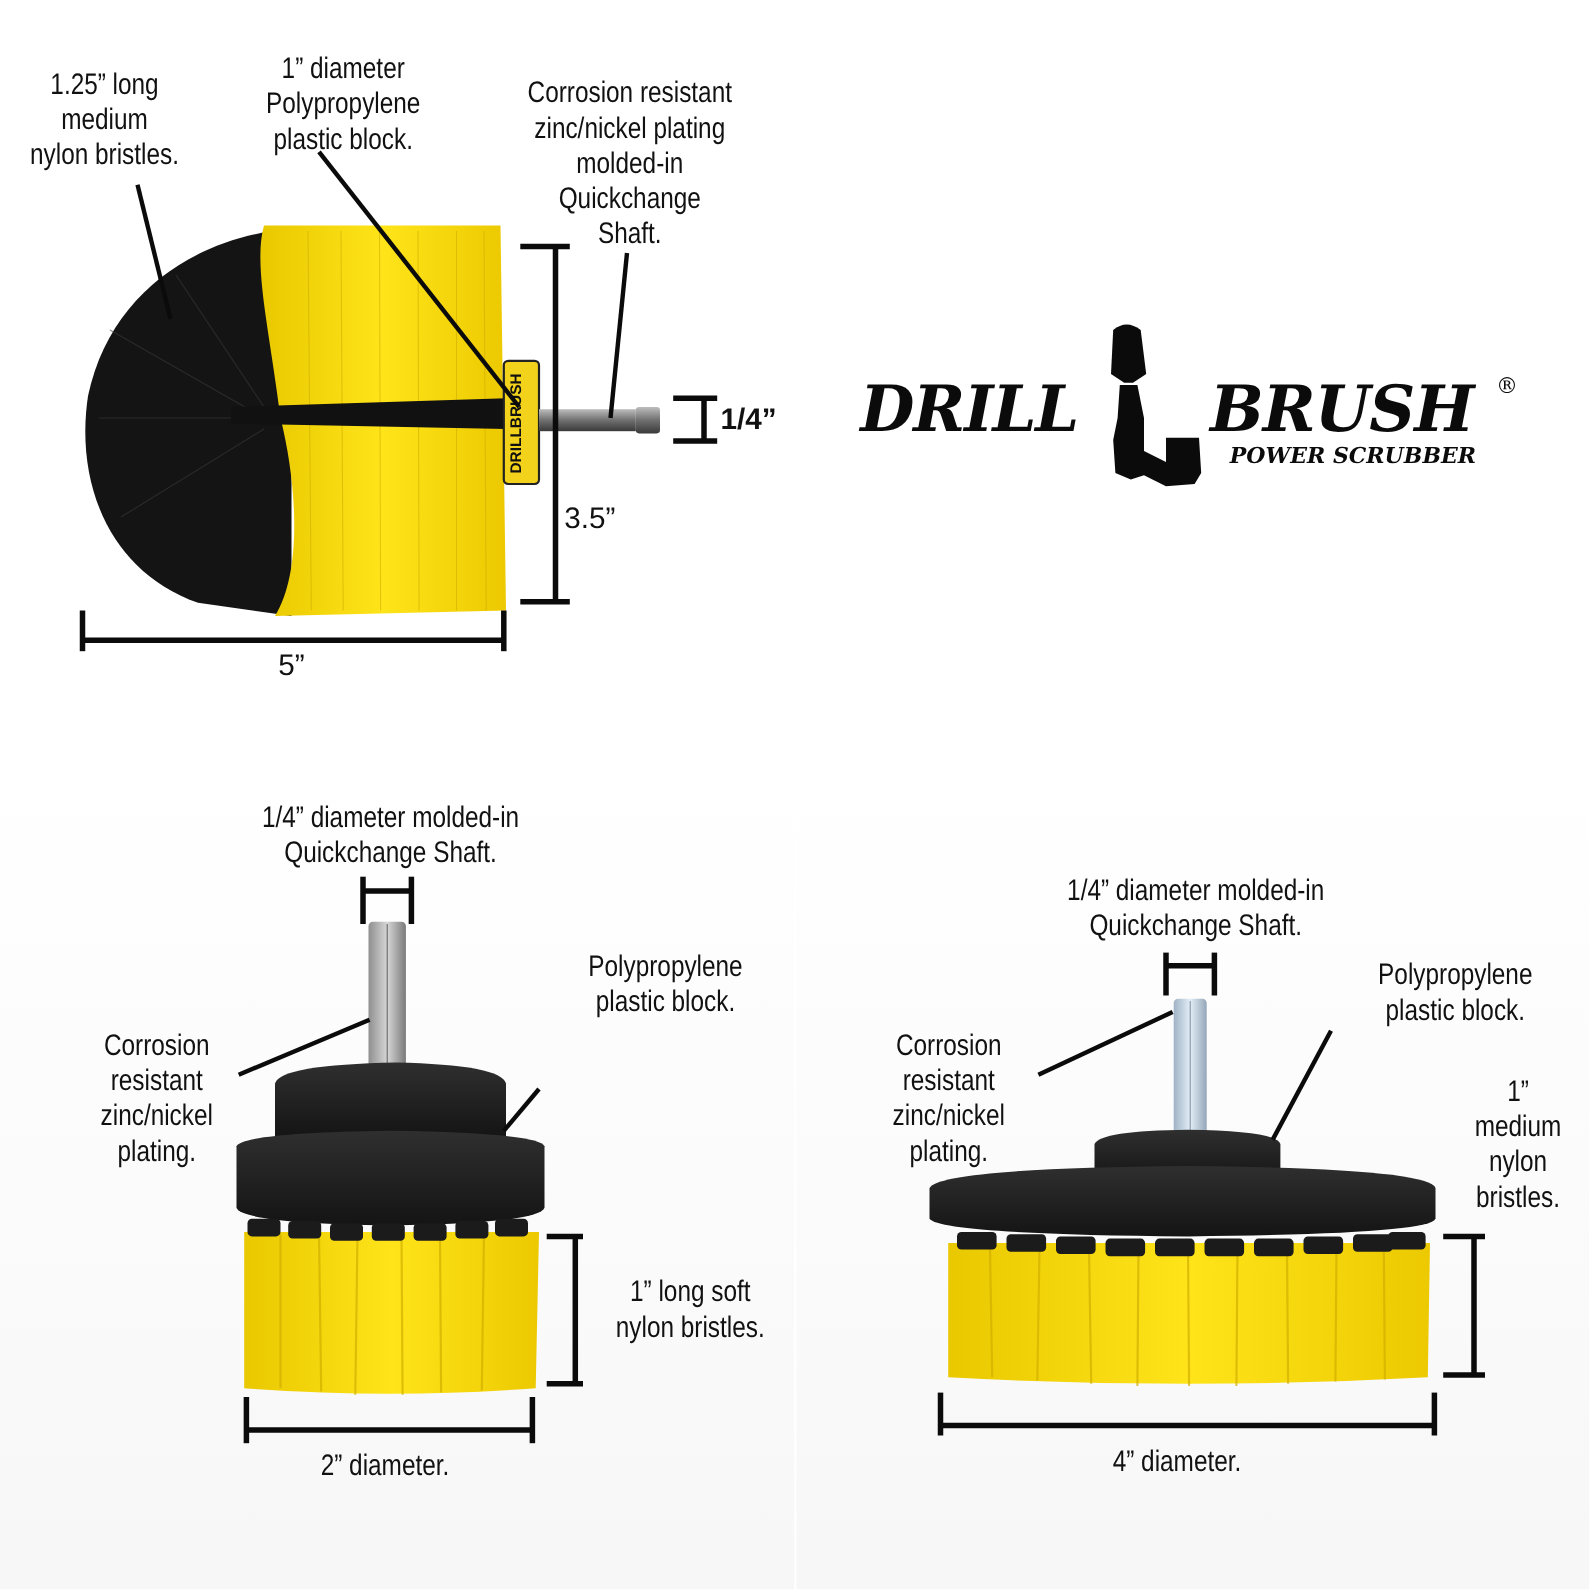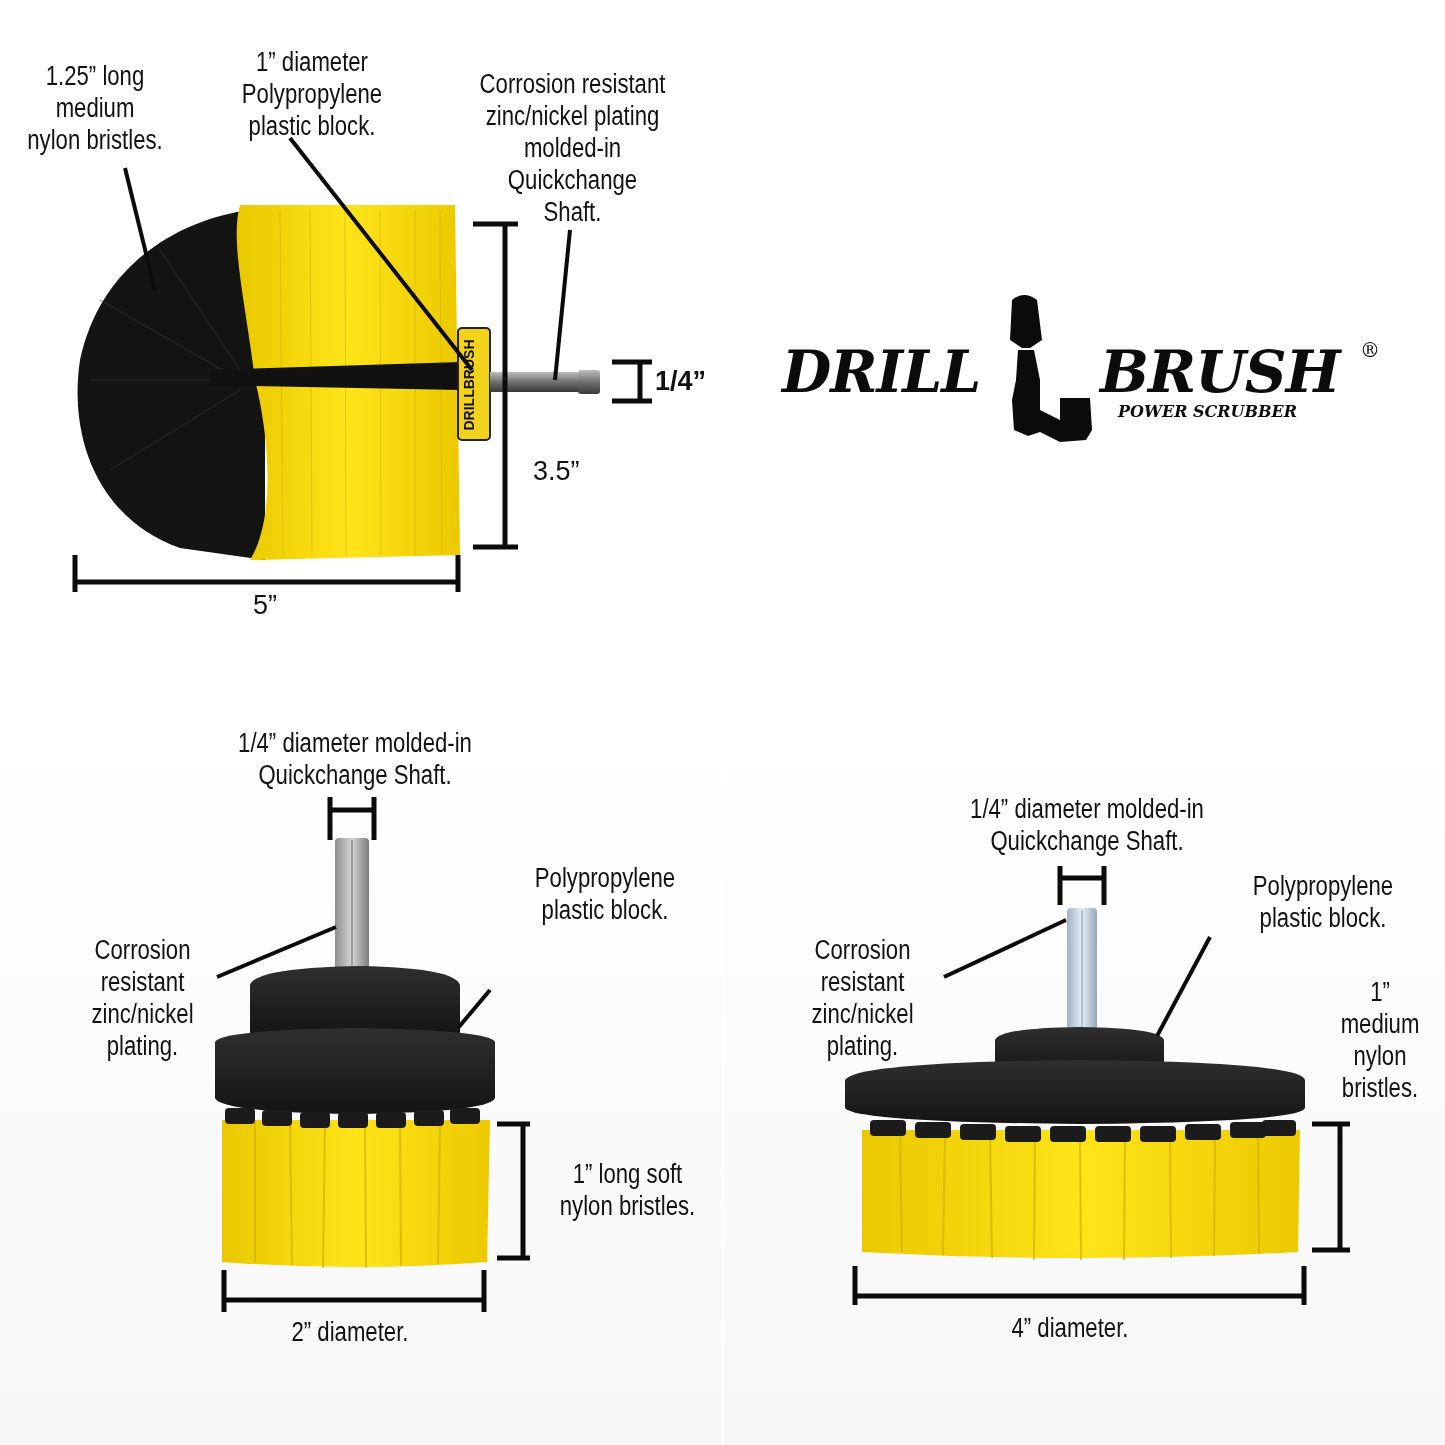--- a/index.html
+++ b/index.html
@@ -188,41 +188,41 @@
 
   <g fill="#0b0b0b">
     <path d="M1012,300 Q1024,290 1037,300 L1042,340 L1030,348 L1022,348 L1010,340 Z"></path>
     <path d="M1018,350 L1034,350 L1040,380 L1040,410 L1060,420 L1060,398 L1090,398 L1092,430 L1086,440 L1060,442 L1040,432 L1028,436 L1014,430 L1012,400 L1016,380 Z"></path>
   </g>
 </svg>
 
 <div class="logo-text" style="left:782px;top:338px;font-size:58px;letter-spacing:-1px;transform:scaleX(0.98);transform-origin:left top;">DRILL</div>
 <div class="logo-text" style="left:1100px;top:338px;font-size:58px;letter-spacing:-1px;">BRUSH</div>
 <div class="logo-text" style="left:1360px;top:338px;font-size:20px;font-style:normal;font-weight:normal;">®</div>
-<div class="logo-text" style="left:1118px;top:402px;font-size:16px;">POWER SCRUBBER</div>
+<div class="logo-text" style="left:1118px;top:402px;font-size:20px;">POWER SCRUBBER</div>
 
 <div class="label" style="left:0;top:60px;width:190px;">
   <span class="line">1.25” long</span>
   <span class="line">medium</span>
   <span class="line">nylon bristles.</span>
 </div>
 <div class="label" style="left:212px;top:46px;width:200px;">
   <span class="line">1” diameter</span>
   <span class="line">Polypropylene</span>
   <span class="line">plastic block.</span>
 </div>
 <div class="label" style="left:440px;top:68px;width:265px;">
   <span class="line">Corrosion resistant</span>
   <span class="line">zinc/nickel plating</span>
   <span class="line">molded-in</span>
   <span class="line">Quickchange</span>
   <span class="line">Shaft.</span>
 </div>
 <div class="dim-text" style="left:655px;top:366px;font-weight:bold;">1/4”</div>
-<div class="dim-text" style="left:533px;top:456px;">3.5”</div>
+<div class="dim-text" style="left:513px;top:456px;">3.5”</div>
 <div class="dim-text" style="left:253px;top:590px;">5”</div>
 
 <div class="label" style="left:180px;top:727px;width:350px;">
   <span class="line">1/4” diameter molded-in</span>
   <span class="line">Quickchange Shaft.</span>
 </div>
 <div class="label" style="left:500px;top:862px;width:210px;">
   <span class="line">Polypropylene</span>
   <span class="line">plastic block.</span>
 </div>

